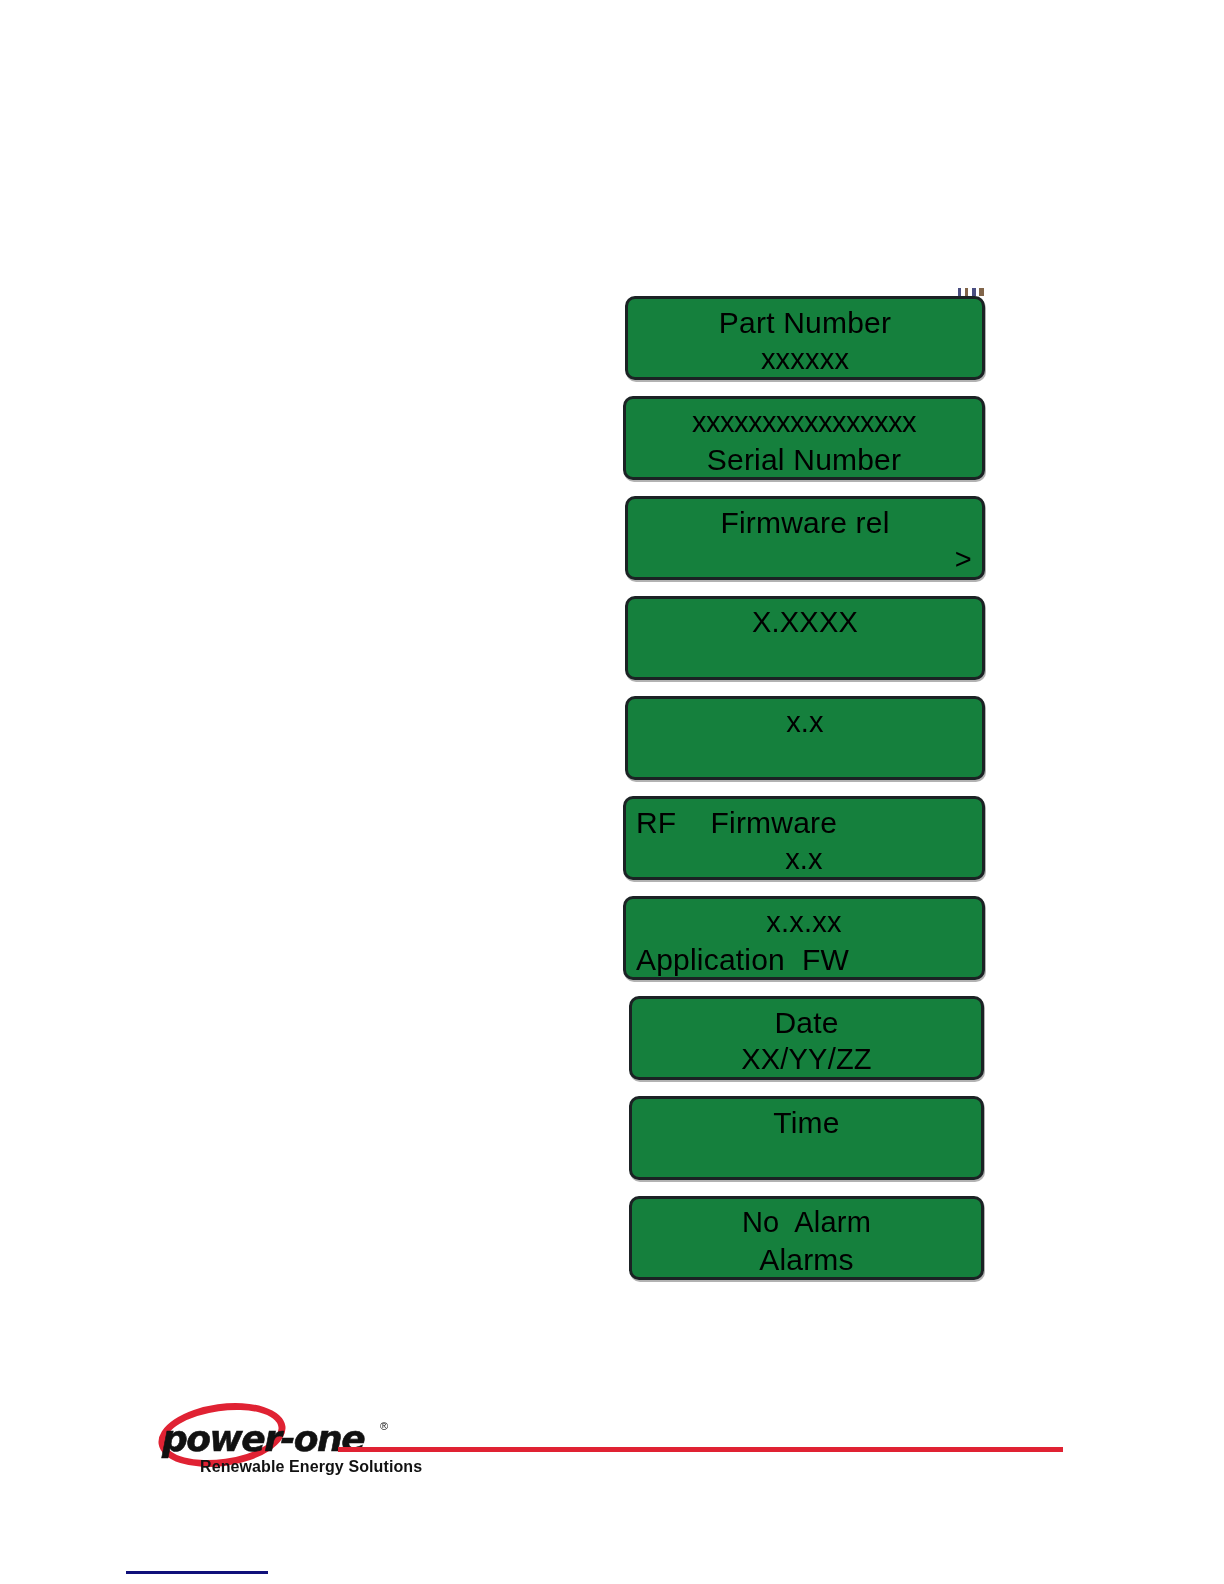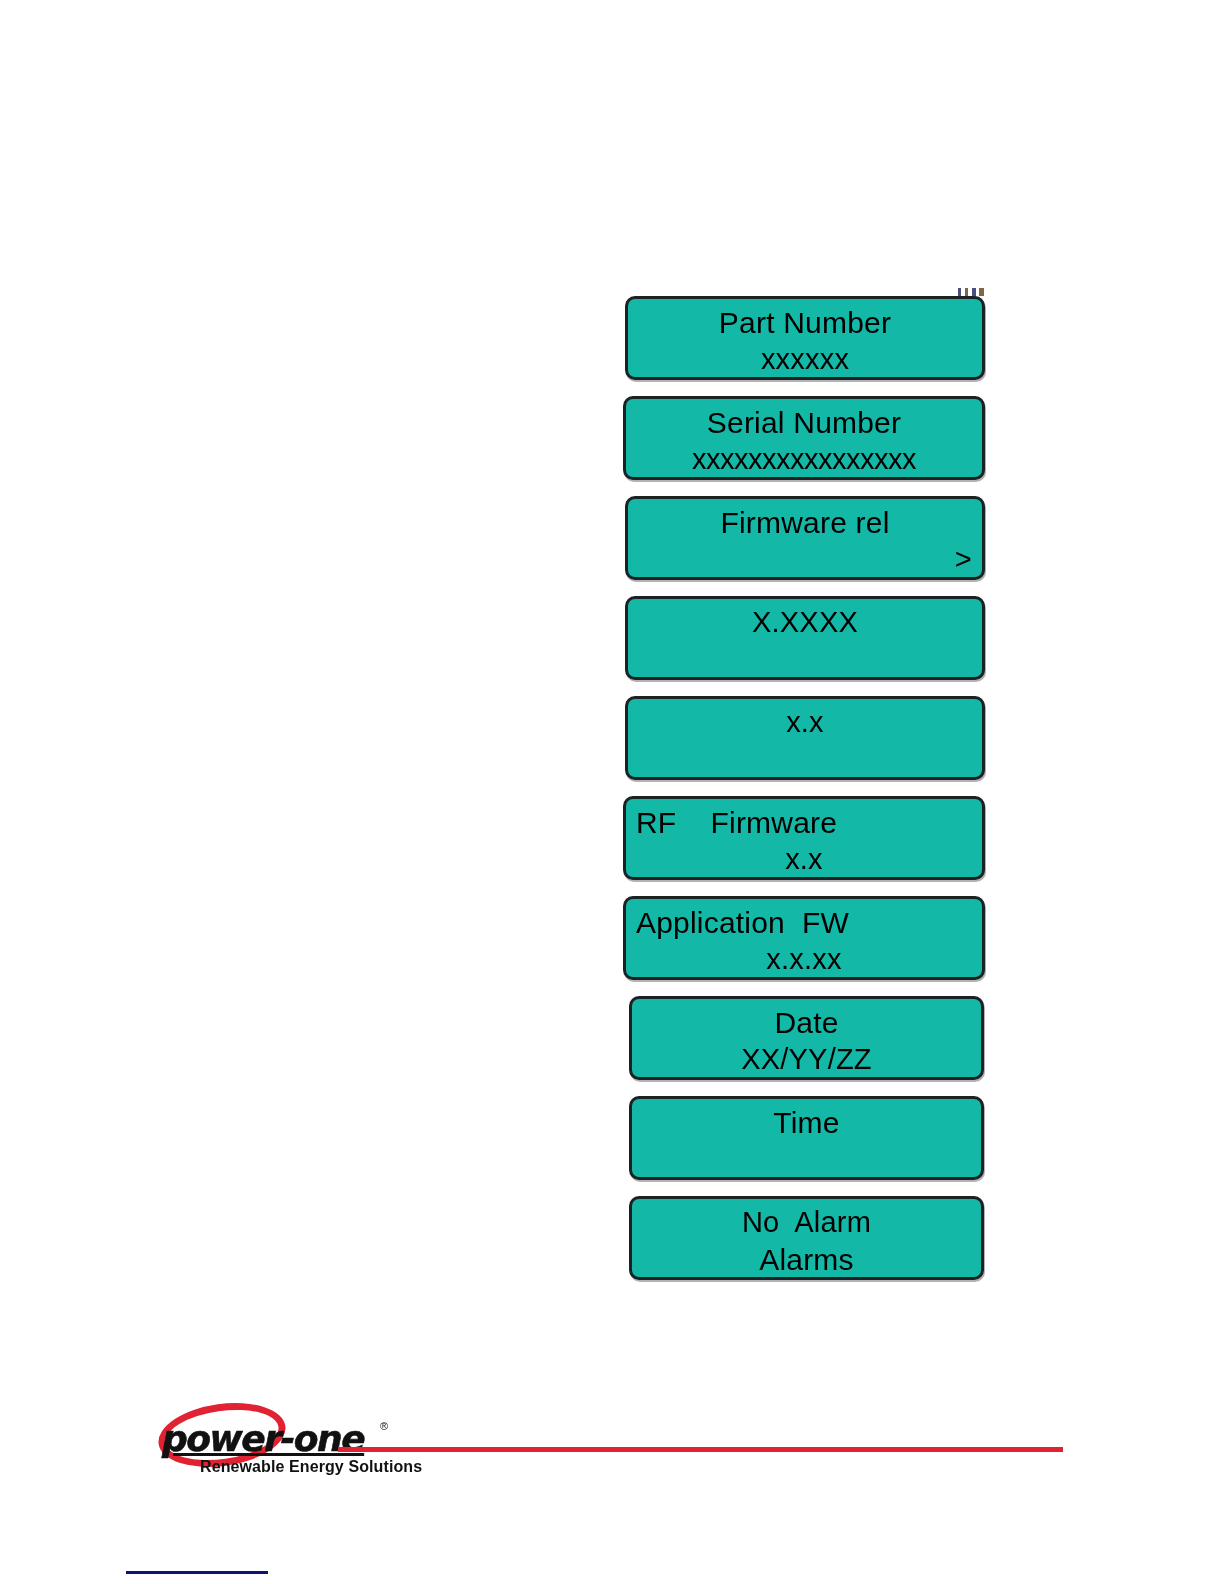--- a/index.html
+++ b/index.html
@@ -19,21 +19,21 @@
   #lcd-stack {
     position: absolute;
     left: 625px;
     top: 296px;
     width: 360px;
   }
 
   .lcd-screen {
     position: relative;
     box-sizing: border-box;
-    background: #14b8a6;
+    background: #15803d;
     border: 3px solid #1b2224;
     border-radius: 10px;
     height: 84px;
     margin-bottom: 16px;
     padding: 5px 10px 0 10px;
     box-shadow: 1px 2px 0 rgba(0,0,0,0.30);
   }
 
   .lcd-line {
     display: block;
@@ -102,21 +102,20 @@
     left: 10px;
     top: 20px;
     font-family: "DejaVu Sans", sans-serif;
     font-size: 36px;
     font-weight: bold;
     font-style: italic;
     letter-spacing: -1.5px;
     color: #111111;
     -webkit-text-stroke: 0.6px #111;
     white-space: nowrap;
-    text-decoration: underline;
   }
   #logo-reg {
     position: absolute;
     left: 228px;
     top: 22px;
     font-family: "Liberation Sans", sans-serif;
     font-size: 11px;
     color: #111111;
   }
   #logo-tagline {
@@ -151,40 +150,40 @@
 </style>
 </head>
 <body>
 
 <div id="lcd-stack">
     <div class="lcd-screen">
       <span class="lcd-line title align-center">Part Number</span>
       <span class="lcd-line value align-center">xxxxxx</span>
     </div>
     <div class="lcd-screen shift-left">
+      <span class="lcd-line value align-center tight">xxxxxxxxxxxxxxxx</span>
       <span class="lcd-line title align-center">Serial Number</span>
-      <span class="lcd-line value align-center tight">xxxxxxxxxxxxxxxx</span>
     </div>
     <div class="lcd-screen">
       <span class="lcd-line title align-center">Firmware rel</span>
       <span class="lcd-line value align-right">&gt;</span>
     </div>
     <div class="lcd-screen">
       <span class="lcd-line value align-center">X.XXXX</span>
     </div>
     <div class="lcd-screen">
       <span class="lcd-line value align-center">x.x</span>
     </div>
     <div class="lcd-screen shift-left">
       <span class="lcd-line title align-left">RF    Firmware</span>
       <span class="lcd-line value align-center">x.x</span>
     </div>
     <div class="lcd-screen shift-left">
+      <span class="lcd-line value align-center">x.x.xx</span>
       <span class="lcd-line title align-left">Application  FW</span>
-      <span class="lcd-line value align-center">x.x.xx</span>
     </div>
     <div class="lcd-screen shift-right narrow">
       <span class="lcd-line title align-center">Date</span>
       <span class="lcd-line value align-center">XX/YY/ZZ</span>
     </div>
     <div class="lcd-screen shift-right narrow">
       <span class="lcd-line title align-center">Time</span>
     </div>
     <div class="lcd-screen shift-right narrow">
       <span class="lcd-line value align-center">No  Alarm</span>

